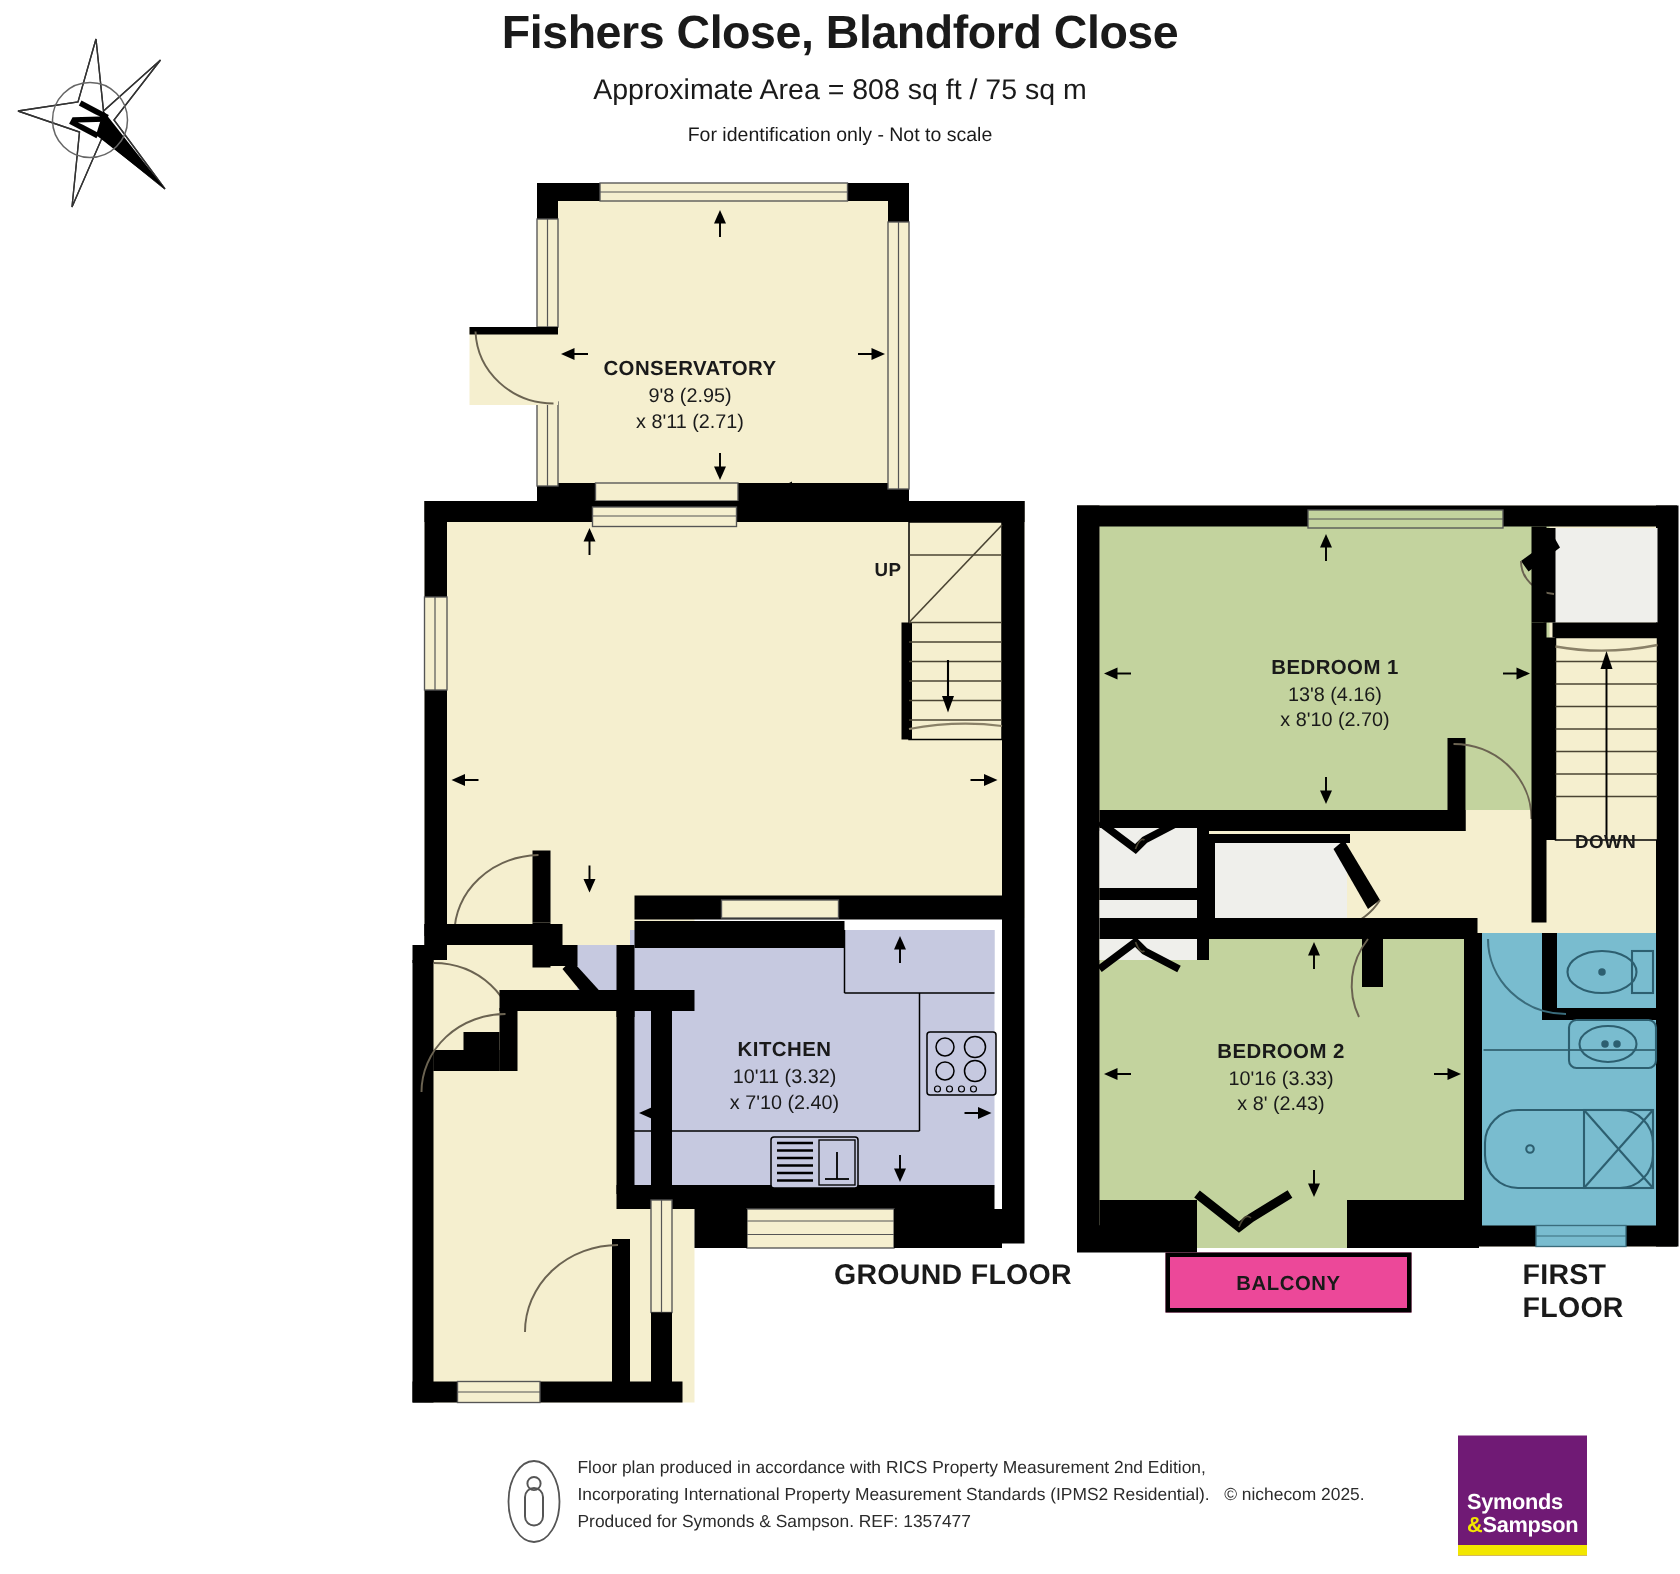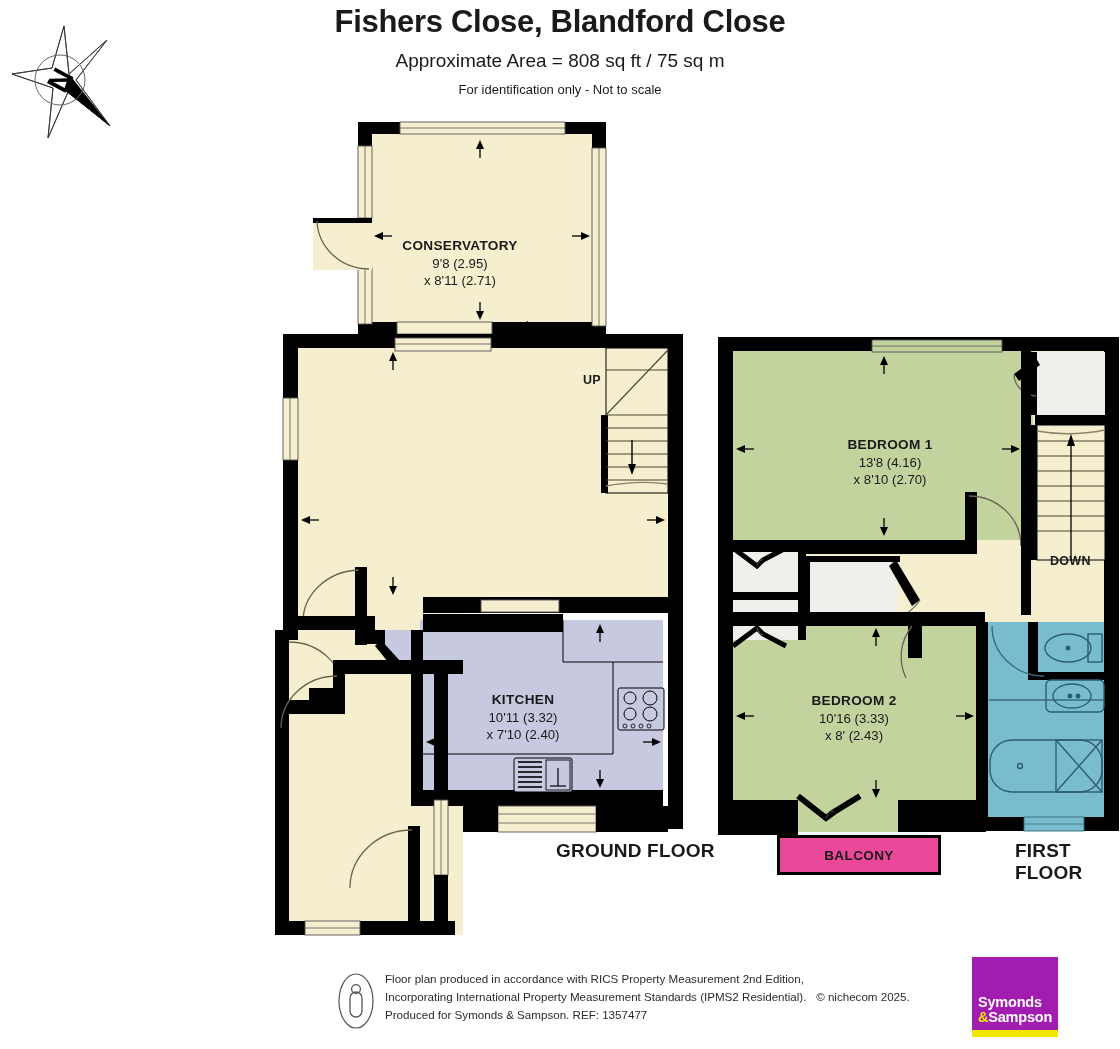--- a/index.html
+++ b/index.html
@@ -37,21 +37,21 @@
   .room-label{position:absolute;text-align:center;line-height:1.32;white-space:nowrap;}
   .room-label .rname{font-size:13.6px;font-weight:bold;letter-spacing:0.3px;}
   .room-label .rdim{font-size:13.2px;font-weight:normal;}
   .stair-word{position:absolute;font-size:12.5px;font-weight:bold;letter-spacing:0.3px;}
 
   
   #footer{position:absolute;left:337px;top:966px;width:700px;height:72px;}
   #footer-icon{position:absolute;left:0px;top:6px;width:38px;height:58px;}
   #footer-text{position:absolute;left:48px;top:4px;font-size:11.6px;line-height:1.55;color:#2b2b2b;}
   #copyright{color:#2b2b2b;}
-  #logo{position:absolute;left:972px;top:957px;width:86px;height:80px;background:#a21caf;}
+  #logo{position:absolute;left:972px;top:957px;width:86px;height:80px;background:#701a75;}
   #logo-bar{position:absolute;left:0;bottom:0;width:86px;height:7px;background:#f2e600;}
   #logo-text{position:absolute;left:6px;bottom:11px;color:#ffffff;font-size:14.5px;
     font-weight:bold;line-height:1.08;letter-spacing:-0.2px;}
   #logo-amp{color:#f2e600;}
 </style>
 </head>
 <body>
 
 <div class="plan-root">
 

